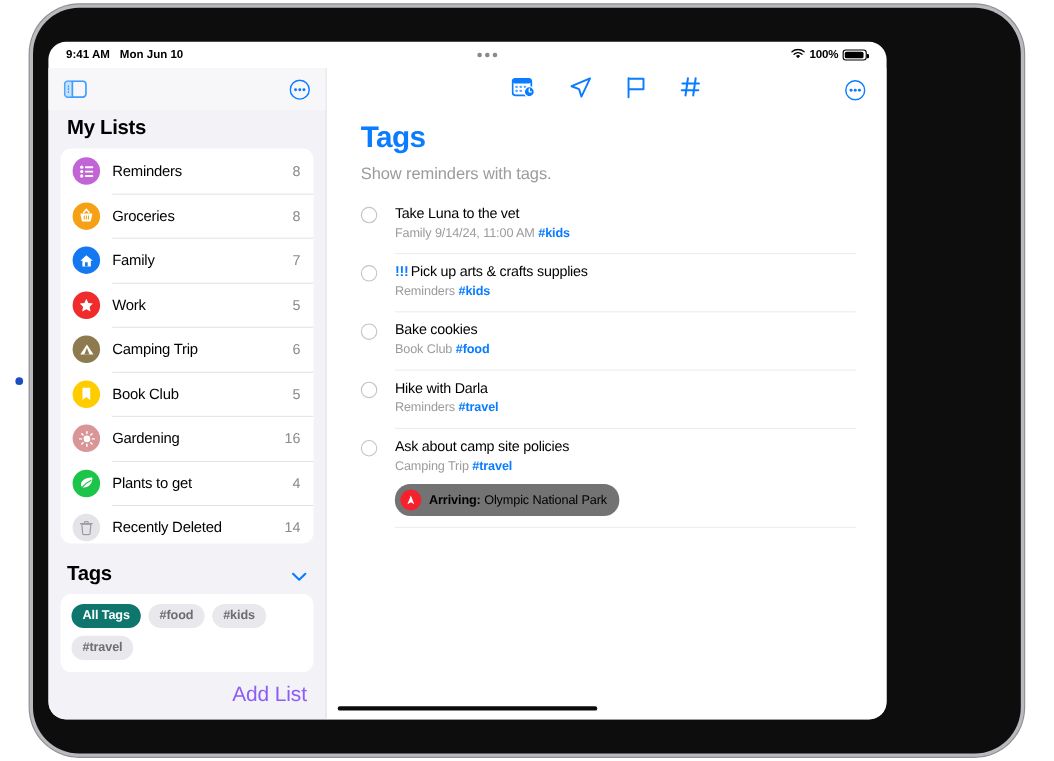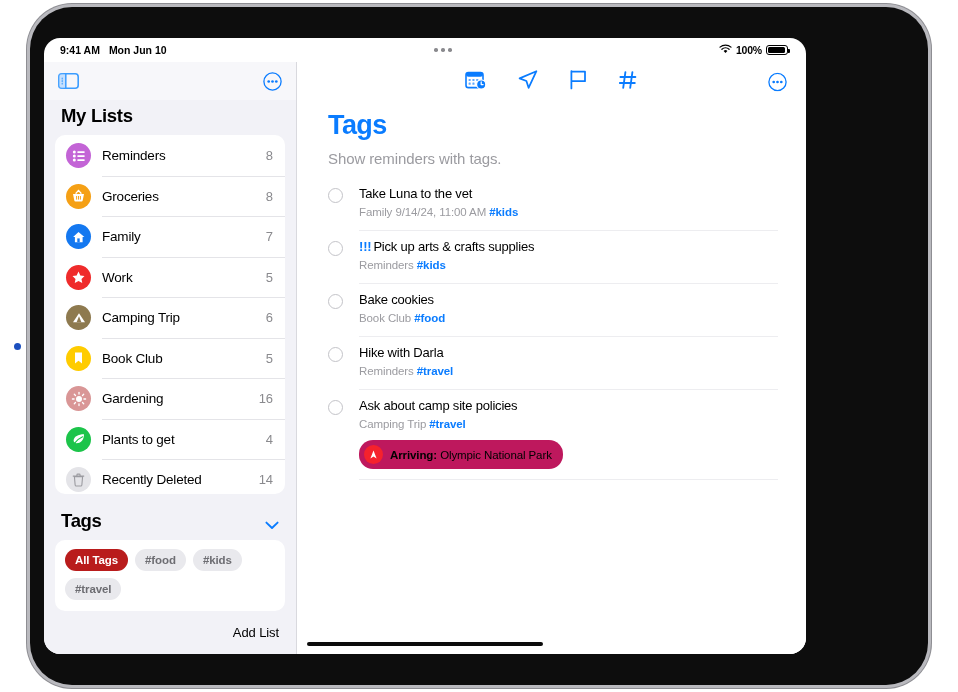--- a/index.html
+++ b/index.html
@@ -100,27 +100,27 @@
 
   #tags-card{
     background:#ffffff; border-radius:10px; margin:0 11px;
     padding:9px 10px 11px 10px;
     display:flex; flex-wrap:wrap; gap:7px;
   }
   .tag-chip{
     font-size:11.5px; font-weight:700; padding:5px 10px; border-radius:12px;
     background:#e9e9ed; color:#6d6d72; letter-spacing:-0.1px; cursor:pointer;
   }
-  .tag-chip.selected{ background:#b91c1c; color:#ffffff; }
+  .tag-chip.selected{ background:#0f766e; color:#ffffff; }
 
   #sidebar-footer{
     margin-top:auto; height:44px; display:flex; align-items:center;
     justify-content:flex-end; padding-right:17px;
   }
-  #add-list-button{ font-size:13px; color:#000000; letter-spacing:-0.1px; cursor:pointer; }
+  #add-list-button{ font-size:19px; color:#8b5cf6; letter-spacing:-0.1px; cursor:pointer; }
 
   
   #main{ flex:1; background:#ffffff; display:flex; flex-direction:column; position:relative; }
   #main-topbar{
     height:39px; display:flex; align-items:center; justify-content:center;
     position:relative;
   }
   #smart-icons{ display:flex; gap:30px; align-items:center; }
   .smart-icon{ cursor:pointer; display:block; }
   #main-ellipsis{ position:absolute; right:19px; top:50%; transform:translateY(-50%); }
@@ -147,21 +147,21 @@
   }
   .rem-body{ flex:1; }
   .rem-title{ font-size:13px; color:#000; letter-spacing:-0.2px; line-height:16px; }
   .rem-priority{ color:#0a7cff; font-weight:700; margin-right:2px; }
   .rem-meta{ font-size:11.5px; color:#9b9ba0; letter-spacing:-0.1px; margin-top:3px; line-height:15px; }
   .rem-meta .rem-tag{ color:#0a7cff; font-weight:700; }
   .rem-meta .rem-date{ color:#9b9ba0; }
 
   .location-badge{
     display:inline-flex; align-items:center; gap:7px;
-    background:#be185d; border-radius:14px; padding:5px 11px 5px 5px;
+    background:#737373; border-radius:14px; padding:5px 11px 5px 5px;
     margin-top:8px;
   }
   .loc-dot{
     width:19px; height:19px; border-radius:50%; background:#f5222d;
     display:flex; align-items:center; justify-content:center; flex:none;
   }
   .loc-text{ font-size:11.5px; color:#000; letter-spacing:-0.1px; }
   .loc-text b{ font-weight:700; }
 
   

